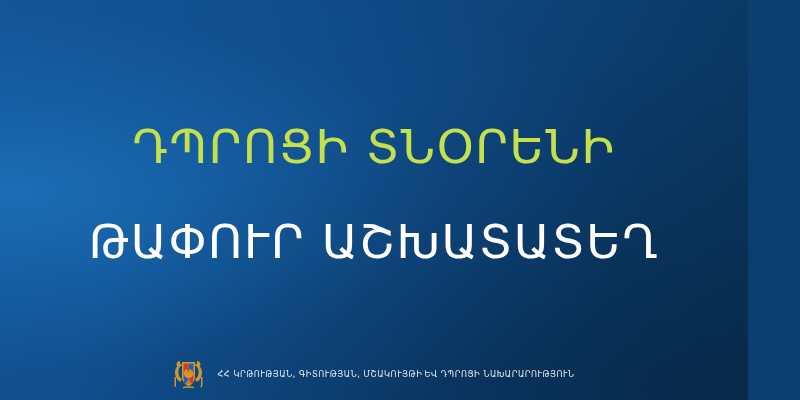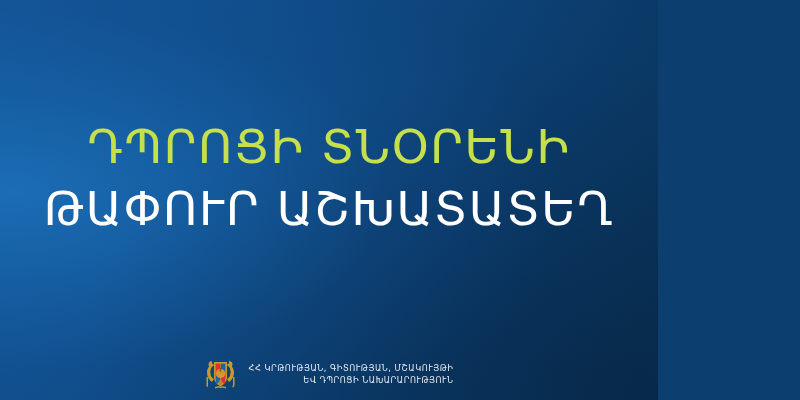--- a/index.html
+++ b/index.html
@@ -2,21 +2,21 @@
 <html><head>
 <meta charset="utf-8">
 <style>
   html, body {
     margin: 0;
     padding: 0;
     background: #0c3f70;
   }
   #poster {
     position: relative;
-    width: 658px;
+    width: 748px;
     height: 400px;
     overflow: hidden;
     font-family: "DejaVu Sans", "Liberation Sans", sans-serif;
     background:
       radial-gradient(ellipse 120% 95% at 2% 48%,
         rgba(28,110,182,0.95) 0%,
         rgba(22,96,165,0.72) 26%,
         rgba(17,79,142,0.40) 48%,
         rgba(12,60,112,0.10) 70%,
         rgba(10,48,94,0.00) 88%),
@@ -49,43 +49,43 @@
   }
   .headline {
     display: block;
     font-size: 47px;
     line-height: 62px;
     font-weight: 400;
     letter-spacing: 1.6px;
     white-space: nowrap;
   }
   .headline.line-1 { color: #c5e04a; }
-  .headline.line-2 { color: #ffffff; }
+  .headline.line-2 { color: #ffffff; margin-top: 33px; }
 
   .footer {
     position: absolute;
     left: 0;
     right: 0;
     bottom: 8px;
     display: flex;
     align-items: center;
     justify-content: center;
     gap: 13px;
     z-index: 2;
   }
   .emblem {
     width: 31px;
     height: 37px;
     flex: 0 0 auto;
     display: block;
   }
   .ministry {
     display: flex;
-    flex-direction: column;
-    align-items: flex-end;
+    flex-direction: row;
+    align-items: flex-start;
     gap: 2px;
   }
   .ministry-line {
     color: #e8eef5;
     font-size: 8.2px;
     line-height: 10px;
     letter-spacing: 0.55px;
     white-space: nowrap;
   }
 </style>

